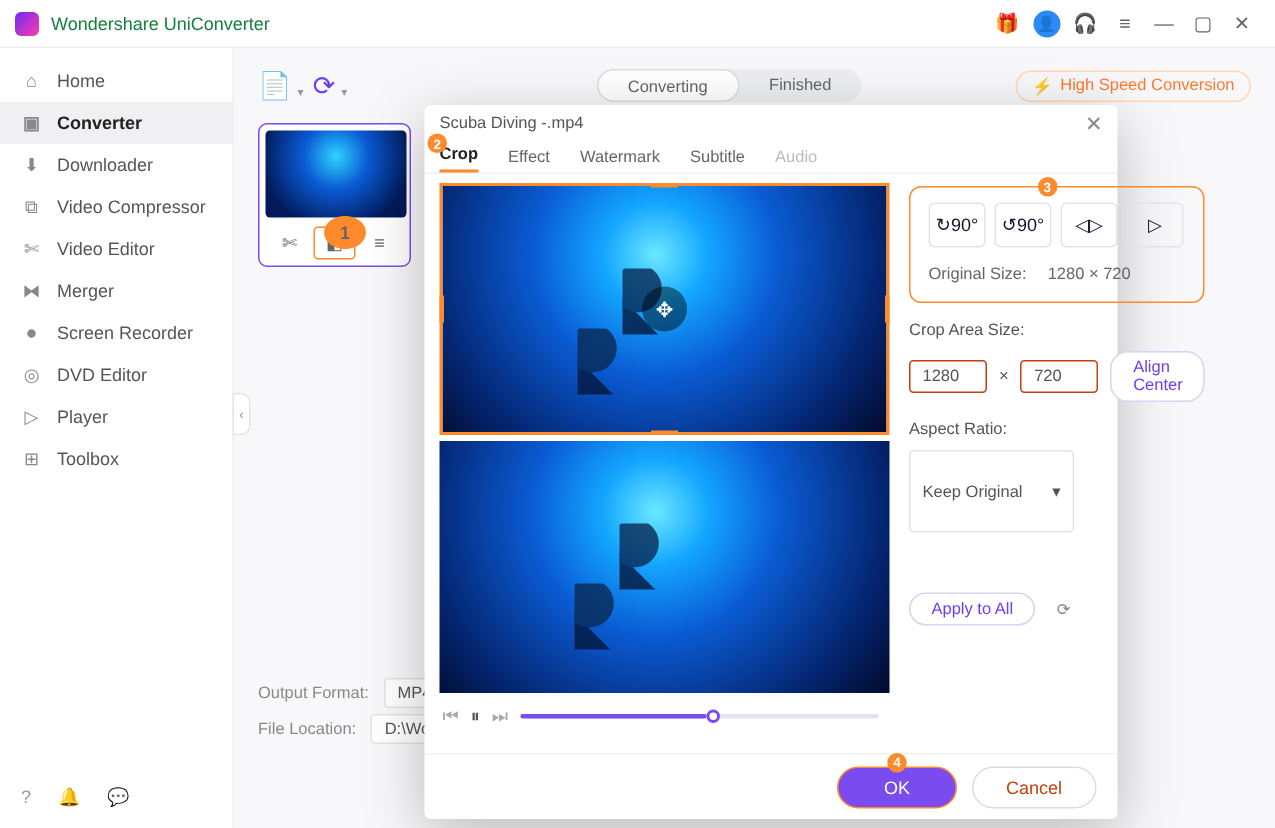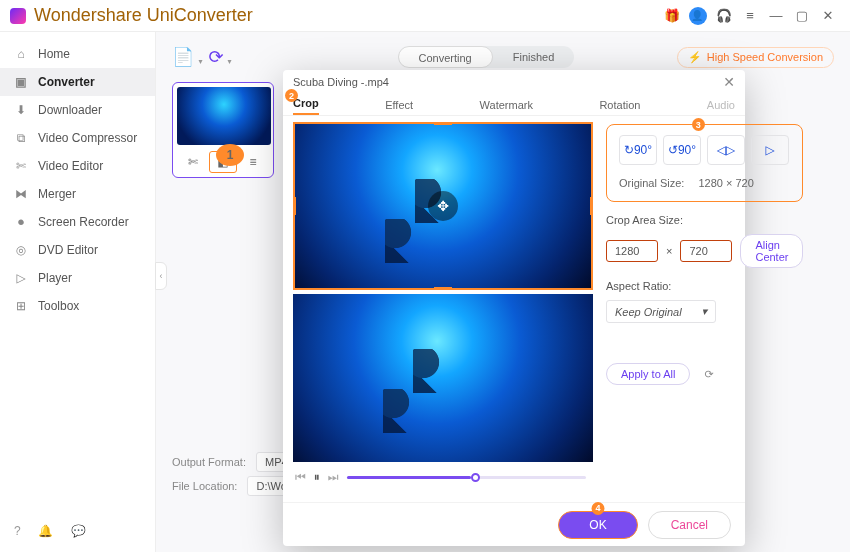--- a/index.html
+++ b/index.html
@@ -1,21 +1,21 @@
 <!DOCTYPE html>
 <html><head>
 <meta charset="utf-8">
 <style>
   * { box-sizing: border-box; margin: 0; padding: 0; font-family: -apple-system, Segoe UI, Arial, sans-serif; }
   body { width: 850px; height: 552px; background: #fff; font-size: 12px; color: #333; position: relative; overflow: hidden; }
 
   
   .titlebar { height: 32px; display: flex; align-items: center; padding: 0 10px; border-bottom: 1px solid #eee; }
   .logo { width: 16px; height: 16px; background: linear-gradient(135deg,#6e2bf3,#ff3bac); border-radius: 4px; margin-right: 8px; }
-  .titlebar .name { font-size: 18px; color: #a16207; }
+  .titlebar .name { font-size: 12px; color: #15803d; }
   .titlebar .spacer { flex: 1; }
   .titlebar .ticon { width: 24px; height: 24px; display: flex; align-items: center; justify-content: center; font-size: 13px; color: #666; margin-left: 2px; }
   .titlebar .gift { color: #e85d5d; }
   .titlebar .avatar { width: 18px; height: 18px; border-radius: 50%; background: #2b8af7; color: #fff; font-size: 10px; display:flex;align-items:center;justify-content:center; }
 
   
   .main { display: flex; height: 520px; }
   .sidebar { width: 155px; padding-top: 8px; }
   .navitem { display: flex; align-items: center; height: 28px; padding: 0 14px; color: #555; font-size: 12px; gap: 10px; cursor: pointer; }
   .navitem.active { background: #f0f0f2; font-weight: 600; color: #222; }
@@ -39,21 +39,21 @@
 
   .collapse { position:absolute; left:-1px; top:230px; width:12px; height:28px; background:#fff; border:1px solid #e5e5e5; border-radius:0 6px 6px 0; display:flex; align-items:center; justify-content:center; font-size:9px; color:#999;}
 
   .formrow { position:absolute; left:16px; display:flex; align-items:center; gap:10px; font-size:11px; color:#888;text-align:center;}
   .formrow .val{ color:#555; border:1px solid #e3e3e6; padding:3px 8px; border-radius:3px; background:#fff;}
 
   
   .modal { position:absolute; left:283px; top:70px; width:462px; height:476px; background:#fff; box-shadow:0 10px 40px rgba(0,0,0,0.25); border-radius:4px; display:flex; flex-direction:column;}
   .mhead { height:24px; display:flex; align-items:center; padding:0 10px; font-size:11px; color:#555;}
   .mhead .close{ margin-left:auto; color:#888; font-size:14px; cursor:pointer;}
-  .tabs { display:flex; gap:30px; padding:0 10px; height:22px; align-items:flex-end; font-size:11px; color:#666; border-bottom:1px solid #f0f0f0;justify-content:space-between;}
+  .tabs { display:flex; gap:20px; padding:0 10px; height:22px; align-items:flex-end; font-size:11px; color:#666; border-bottom:1px solid #f0f0f0;}
   .tabs div{ padding-bottom:4px; cursor:pointer;}
   .tabs .sel{ color:#222; font-weight:600; border-bottom:2px solid #ff8a2b; position:relative;}
 
   .mbody { flex:1; display:flex; }
   .mleft { width:315px; padding:6px 10px 0 10px; display:flex; flex-direction:column;}
   .cropframe { width:300px; height:168px; border:2px solid #ff8a2b; position:relative; background: radial-gradient(circle at 48% 28%, #6be8ff 0%, #13a6ff 18%, #0a5bd3 42%, #04246e 78%, #010a2a 100%);}
   .cropframe::before,.cropframe::after{content:"";position:absolute;background:#ff8a2b;}
   .cropframe::before{width:18px;height:3px;left:50%;top:-2px;transform:translateX(-50%);} 
   .cropframe::after{width:18px;height:3px;left:50%;bottom:-2px;transform:translateX(-50%);} 
   .handle-l,.handle-r{position:absolute;width:3px;height:18px;background:#ff8a2b;top:50%;transform:translateY(-50%);} .handle-l{left:-2px;} .handle-r{right:-2px;}
@@ -67,30 +67,30 @@
   .player{display:flex;align-items:center;gap:8px;margin-top:8px;padding:0 2px;}
   .player .pbtn{color:#aaa;font-size:12px;}
   .player .track{flex:1;height:3px;background:#e6e0f5;position:relative;border-radius:2px;}
   .player .fill{position:absolute;left:0;top:0;height:3px;width:52%;background:#7a4cf0;border-radius:2px;}
   .player .knob{position:absolute;left:52%;top:-3px;width:9px;height:9px;border-radius:50%;background:#fff;border:2px solid #7a4cf0;}
 
   .mright{flex:1;padding:8px 14px 0 8px;font-size:11px;color:#555;}
   .panel{border:1.5px solid #ff8a2b;border-radius:8px;padding:10px 12px 12px 12px;position:relative;}
   .rlabel{font-size:11px;color:#555;margin-bottom:8px;}
   .rotbtns{display:flex;gap:6px;}
-  .rotbtns div{width:38px;height:30px;border:1px solid #e3e3e6;border-radius:4px;display:flex;align-items:center;justify-content:center;color:#1d4ed8;font-size:12px;}
+  .rotbtns div{width:38px;height:30px;border:1px solid #e3e3e6;border-radius:4px;display:flex;align-items:center;justify-content:center;color:#0f172a;font-size:12px;}
   .orig{margin-top:12px;display:flex;gap:14px;font-size:11px;color:#666;}
   .field{border:1px solid #c2410c;border-radius:3px;padding:4px 8px;width:52px;font-size:11px;color:#555;background:#fff;}
   .row{display:flex;align-items:center;gap:8px;margin-top:8px;}
   .pill{border:1px solid #d9d3ef;color:#6b3ff0;padding:4px 14px;border-radius:12px;font-size:11px;cursor:pointer;background:#fff;}
-  .select{border:1px solid #e3e3e6;border-radius:3px;padding:4px 8px;width:110px;font-size:11px;display:flex;justify-content:space-between;align-items:center;font-style:italic;}
+  .select{border:1px solid #e3e3e6;border-radius:3px;padding:20px 8px;width:110px;font-size:11px;display:flex;justify-content:space-between;align-items:center;}
 
   .mfoot{height:44px;display:flex;align-items:center;justify-content:flex-end;gap:10px;padding:0 14px;border-top:1px solid #f2f2f2;}
   .okbtn{background:#7a4cf0;color:#fff;padding:6px 30px;border-radius:14px;font-size:12px;border:1.5px solid #ff8a2b;position:relative;}
-  .cancelbtn{border:1px solid #ddd;padding:6px 22px;border-radius:14px;font-size:12px;color:#ec4899;background:#fff;}
+  .cancelbtn{border:1px solid #ddd;padding:6px 22px;border-radius:14px;font-size:12px;color:#c2410c;background:#fff;}
 
   .badge{position:absolute;width:13px;height:13px;border-radius:50%;background:#ff8a2b;color:#fff;font-size:9px;display:flex;align-items:center;justify-content:center;font-weight:600;}
 </style>
 </head>
 <body>
 
 <div class="titlebar">
   <div class="logo"></div>
   <div class="name">Wondershare UniConverter</div>
   <div class="spacer"></div>
@@ -198,21 +198,21 @@
   <div class="mhead">
     <span>Scuba Diving -.mp4</span>
     <span class="close">✕</span>
   </div>
   <div class="tabs">
     <div class="sel"><span>Crop</span>
       <span class="badge" style="top:-8px;left:-8px">2</span>
     </div>
     <div>Effect</div>
     <div>Watermark</div>
-    <div>Rotation</div>
+    <div>Subtitle</div>
     <div style="color:#bbb">Audio</div>
   </div>
 
   <div class="mbody">
     <div class="mleft">
       <div class="cropframe">
         <span class="handle-l"></span>
         <span class="handle-r"></span>
         <div class="diver" style="left:120px;top:55px"></div>
         <div class="diver" style="left:90px;top:95px"></div>

